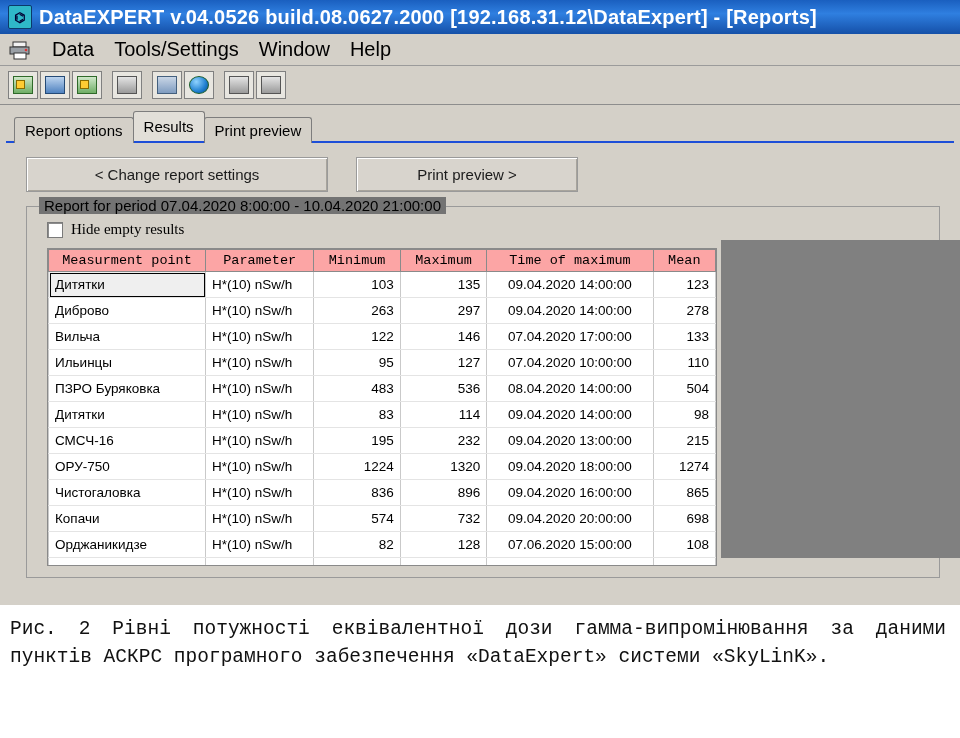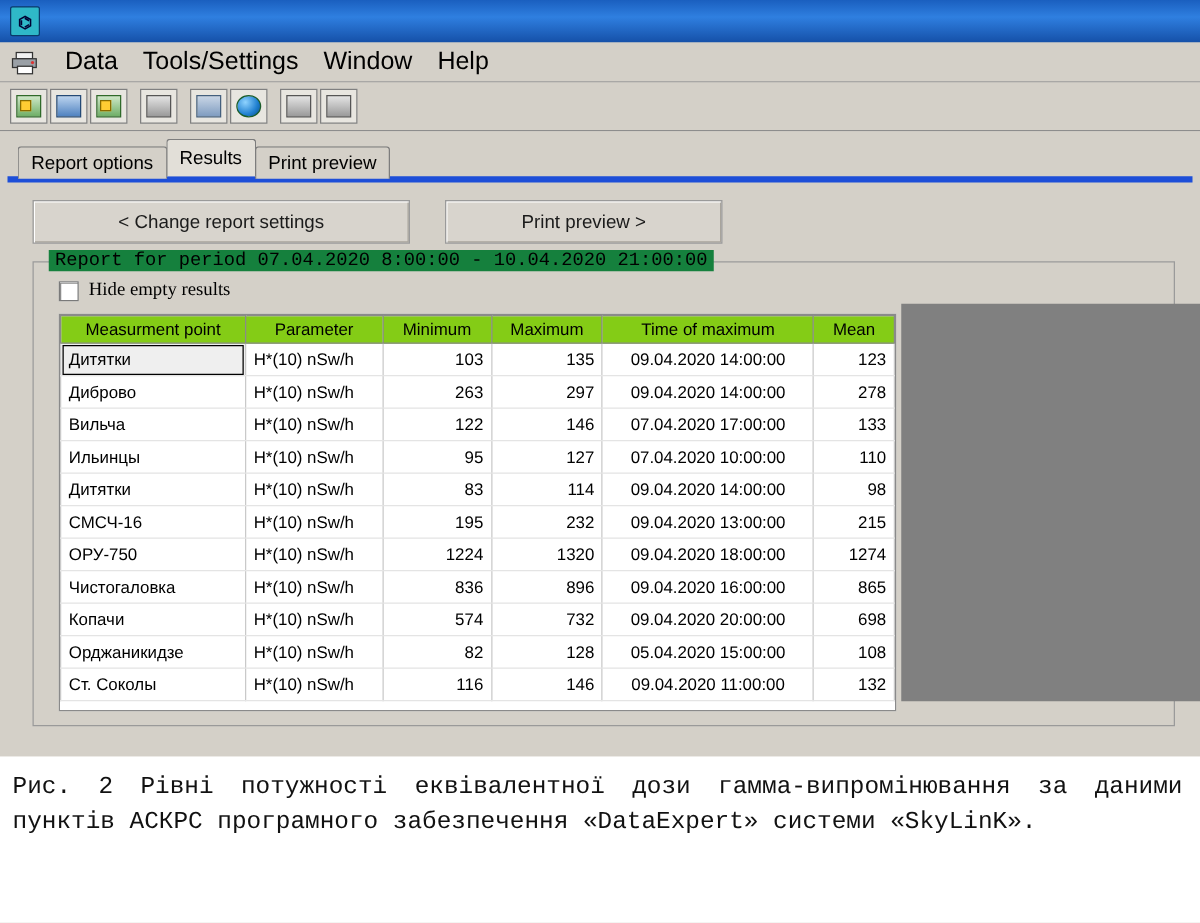--- a/index.html
+++ b/index.html
@@ -161,21 +161,21 @@
   }
   .tab.active {
     background: #e2dfd8;
     padding-top: 6px;
     padding-bottom: 6px;
     top: 0;
     z-index: 3;
     font-weight: normal;
   }
   .tabpage {
-    border-top: 5px solid #1d4ed8;
+    border-top: 2px solid #1d4ed8;
     margin: 0 6px;
     padding: 10px 8px 6px 8px;
     height: 452px;
     box-sizing: border-box;
     background: #d4d0c8;
   }
   .btn-row {
     display: flex;
     gap: 28px;
     padding: 4px 6px 10px 12px;
@@ -197,25 +197,24 @@
     margin: 4px 6px 0 12px;
     padding: 10px 8px 8px 8px;
     position: relative;
     height: 372px;
     box-sizing: border-box;
   }
   .group-title {
     position: absolute;
     top: -10px;
     left: 12px;
-    background: #15803d;
+    background: #737373;
     padding: 0 5px;
     font-size: 15px;
     color: #000;
-    font-family: Liberation Mono, monospace;
   }
   .checkbox-row {
     display: flex;
     align-items: center;
     margin: 4px 0 10px 12px;
     font-size: 15px;
     font-family: Liberation Serif, serif;
   }
   .checkbox {
     width: 14px;
@@ -235,26 +234,27 @@
     overflow: hidden;
     height: 318px;
     box-sizing: border-box;
   }
   table.grid {
     border-collapse: collapse;
     width: 100%;
     font-size: 13.5px;
   }
   table.grid th {
-    background: #84cc16;
+    background: #fca5a5;
     border: 1px solid #8a8a8a;
     font-weight: normal;
     font-size: 13.5px;
     padding: 3px 6px;
     white-space: nowrap;
+    font-family: Liberation Mono, monospace;
   }
   table.grid td {
     border-left: 1px solid #c9c9c9;
     border-right: 1px solid #c9c9c9;
     border-bottom: 1px solid #e4e4e4;
     padding: 2px 6px;
     white-space: nowrap;
     height: 21px;
     color: #000;
   }
@@ -289,20 +289,21 @@
     text-align: justify;
   }
 </style>
 </head>
 <body>
 
 <div class="app-window">
 
   <div class="titlebar">
     <div class="titlebar-icon">⌬</div>
+    <div class="titlebar-text">DataEXPERT v.04.0526 build.08.0627.2000 [192.168.31.12\DataExpert] - [Reports]</div>
   </div>
 
   <div class="menubar">
     <div class="menu-printer-icon">
       <svg width="24" height="20" viewBox="0 0 24 20">
         <rect x="5" y="2" width="13" height="5" fill="#f2f2f2" stroke="#333"></rect>
         <rect x="2" y="7" width="19" height="7" fill="#9aa0a6" stroke="#333"></rect>
         <rect x="6" y="13" width="12" height="6" fill="#ffffff" stroke="#333"></rect>
         <circle cx="18" cy="10" r="1.3" fill="#d33"></circle>
       </svg>
@@ -411,20 +412,28 @@
               </tr>
               <tr>
                 <td class="c-point">Ильинцы</td>
                 <td class="c-param">H*(10) nSw/h</td>
                 <td class="c-min">95</td>
                 <td class="c-max">127</td>
                 <td class="c-time">07.04.2020 10:00:00</td>
                 <td class="c-mean">110</td>
               </tr>
               <tr>
+                <td class="c-point">ПЗРО Буряковка</td>
+                <td class="c-param">H*(10) nSw/h</td>
+                <td class="c-min">483</td>
+                <td class="c-max">536</td>
+                <td class="c-time">08.04.2020 14:00:00</td>
+                <td class="c-mean">504</td>
+              </tr>
+              <tr>
                 <td class="c-point">Дитятки</td>
                 <td class="c-param">H*(10) nSw/h</td>
                 <td class="c-min">83</td>
                 <td class="c-max">114</td>
                 <td class="c-time">09.04.2020 14:00:00</td>
                 <td class="c-mean">98</td>
               </tr>
               <tr>
                 <td class="c-point">СМСЧ-16</td>
                 <td class="c-param">H*(10) nSw/h</td>
@@ -455,21 +464,21 @@
                 <td class="c-min">574</td>
                 <td class="c-max">732</td>
                 <td class="c-time">09.04.2020 20:00:00</td>
                 <td class="c-mean">698</td>
               </tr>
               <tr>
                 <td class="c-point">Орджаникидзе</td>
                 <td class="c-param">H*(10) nSw/h</td>
                 <td class="c-min">82</td>
                 <td class="c-max">128</td>
-                <td class="c-time">05.04.2020 15:00:00</td>
+                <td class="c-time">07.06.2020 15:00:00</td>
                 <td class="c-mean">108</td>
               </tr>
               <tr>
                 <td class="c-point">Ст. Соколы</td>
                 <td class="c-param">H*(10) nSw/h</td>
                 <td class="c-min">116</td>
                 <td class="c-max">146</td>
                 <td class="c-time">09.04.2020 11:00:00</td>
                 <td class="c-mean">132</td>
               </tr>

